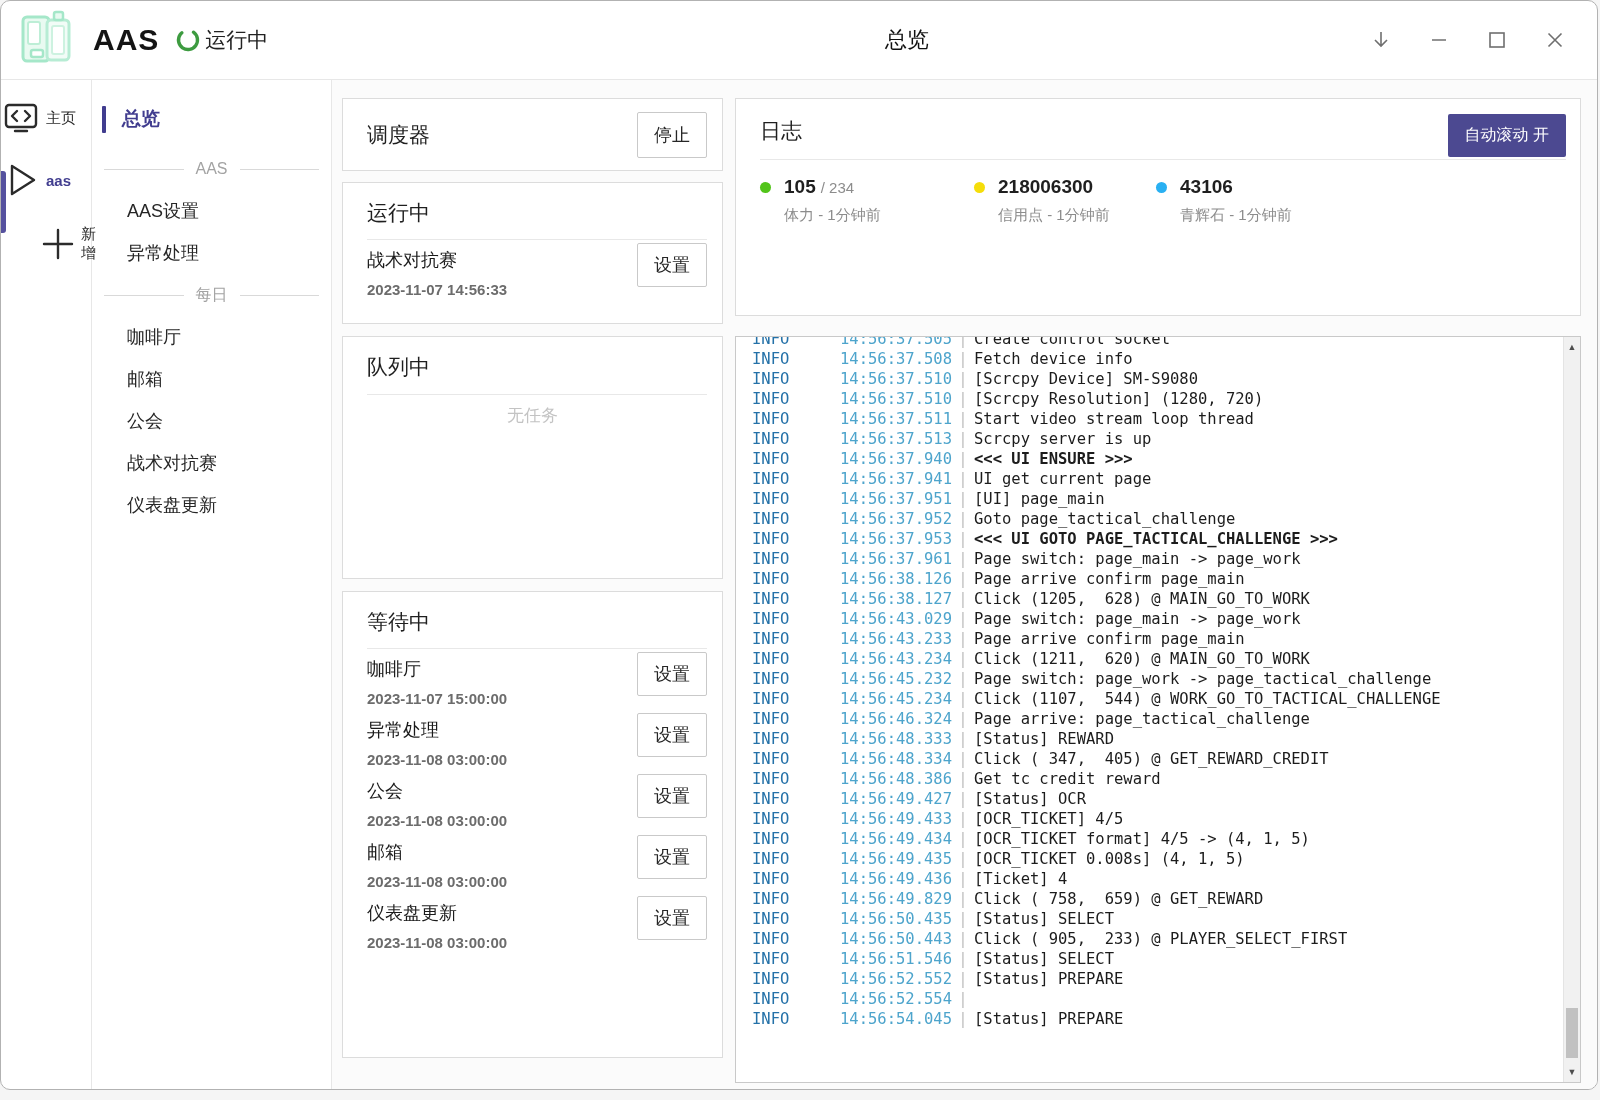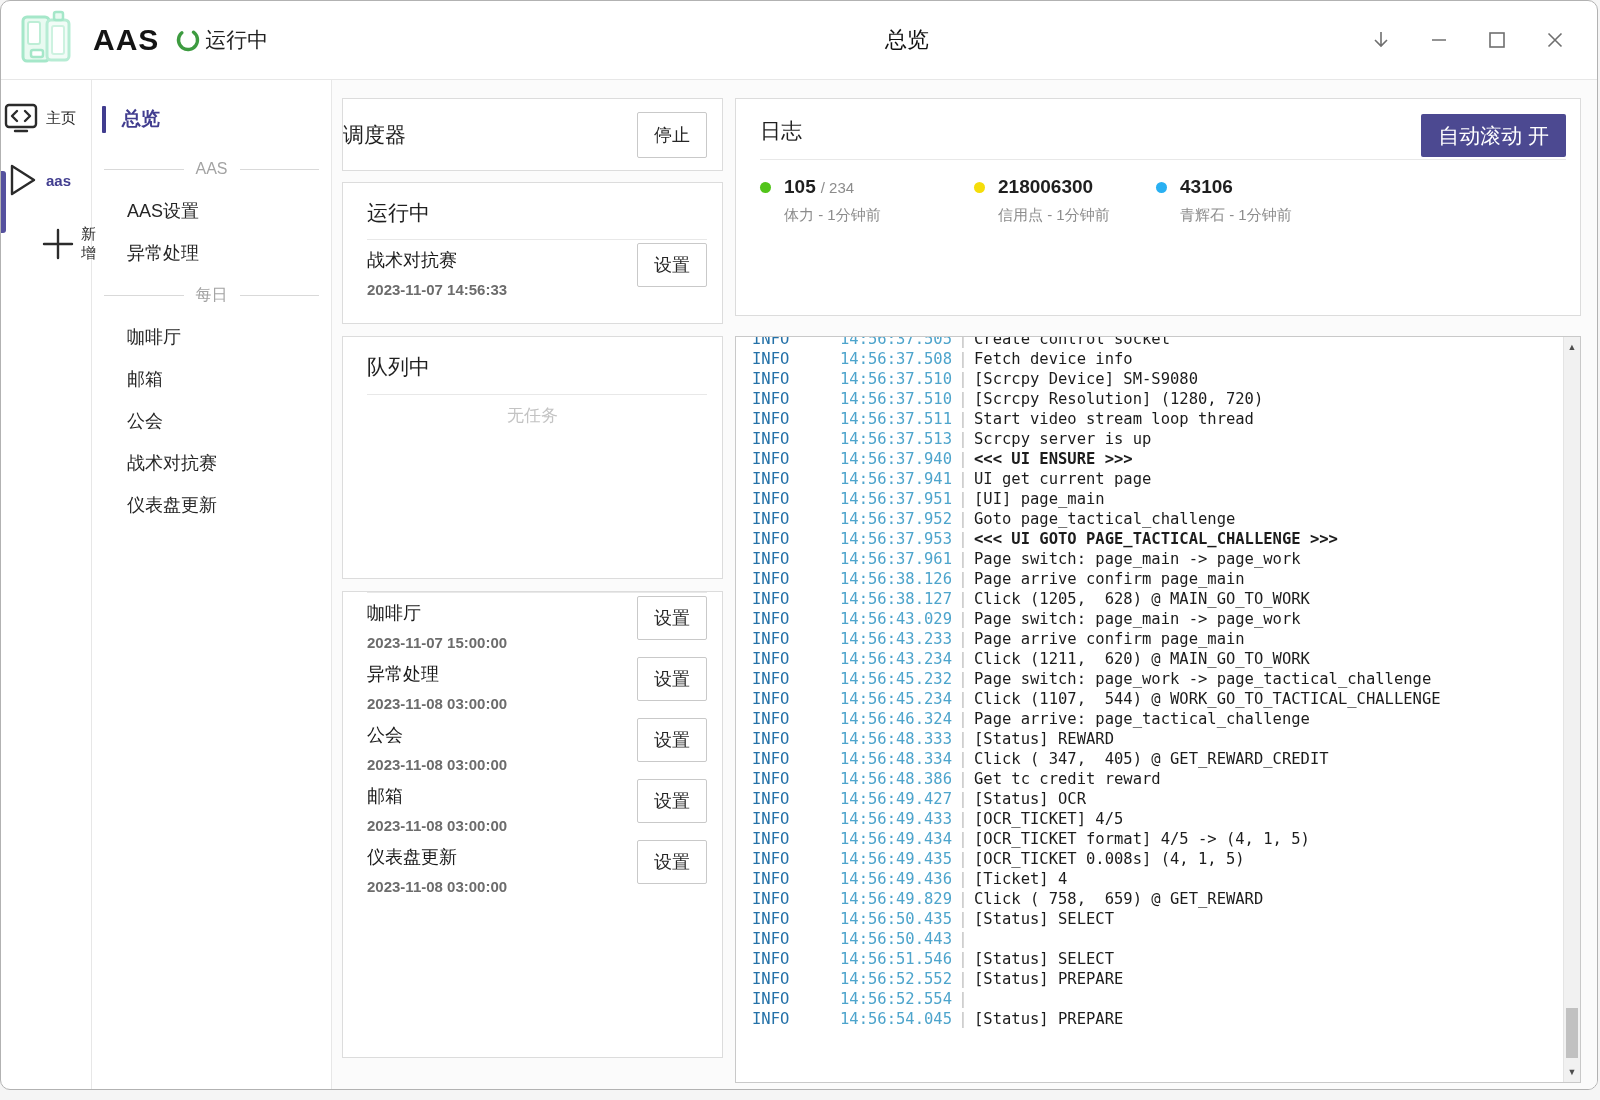--- a/index.html
+++ b/index.html
@@ -40,21 +40,21 @@
   .main{flex:1;position:relative;background:#fbfbfb;}
   .card{position:absolute;background:#fff;border:1px solid #dcdcdc;box-sizing:border-box;}
 
   .card-title{font-size:21px;color:#1f1f1f;}
   .divider{height:1px;background:#e8e8e8;margin:0 15px 0 24px;}
 
   .btn{background:#fff;border:1px solid #c9c9c9;border-radius:2px;font-size:18px;color:#262626;font-family:"Liberation Sans",sans-serif;display:flex;align-items:center;justify-content:center;cursor:default;}
 
   
   .card-scheduler{left:10px;top:18px;width:381px;height:73px;display:flex;align-items:center;}
-  .card-scheduler .card-title{}
+  .card-scheduler .card-title{margin-left:24px;}
   .btn-stop{position:absolute;right:15px;top:13px;width:70px;height:46px;text-align:center;}
 
   
   .card-running{left:10px;top:102px;width:381px;height:142px;}
   .card-running .card-title{margin:16px 0 12px 24px;}
   .task-row{position:relative;padding:8px 0 0 24px;}
   .task-name{font-size:18px;color:#1a1a1a;}
   .task-time{font-size:15px;font-weight:700;color:#6c6c6c;margin-top:9px;}
   .task-row .btn-set{position:absolute;right:15px;top:3px;width:70px;height:44px;}
 
@@ -65,21 +65,21 @@
 
   
   .card-waiting{left:10px;top:511px;width:381px;height:467px;}
   .card-waiting .card-title{margin:16px 0 12px 24px;}
   .wait-list .task-row{height:53px;}
 
   
   .card-log{left:403px;top:18px;width:846px;height:218px;}
   .card-log .card-title{margin:18px 0 14px 24px;}
   .card-log .divider{margin:0 14px 0 24px;}
-  .btn-autoscroll{position:absolute;right:14px;top:15px;height:43px;padding:0 17px;background:var(--accent-btn,#4c4991);color:#fff;border:none;border-radius:2px;font-size:21px;font-family:"Liberation Sans",sans-serif;cursor:default;}
+  .btn-autoscroll{position:absolute;right:14px;top:15px;height:43px;padding:0 17px;background:var(--accent-btn,#4c4991);color:#fff;border:none;border-radius:2px;font-size:16px;font-family:"Liberation Sans",sans-serif;cursor:default;}
   .stats{position:relative;height:70px;}
   .stat{position:absolute;top:16px;}
   .stat-top{display:flex;align-items:baseline;}
   .dot{width:11px;height:11px;border-radius:50%;align-self:center;margin-right:13px;flex:none;}
   .stat-value{font-size:19px;font-weight:700;color:#1f1f1f;}
   .stat-suffix{font-size:15px;color:#8c8c8c;margin-left:5px;}
   .stat-label{font-size:15px;color:#8c8c8c;margin:8px 0 0 24px;}
 
   
   .log-box{left:403px;top:256px;width:846px;height:747px;background:#fff;border:1px solid #c9c9c9;position:absolute;box-sizing:border-box;overflow:hidden;}
@@ -222,20 +222,21 @@
           </div>
         </section>
 
         <section class="card card-queue">
           <div class="card-title">队列中</div>
           <div class="divider"></div>
           <div class="queue-empty">无任务</div>
         </section>
 
         <section class="card card-waiting">
+          <div class="card-title">等待中</div>
           <div class="divider"></div>
           <div class="wait-list">
               <div class="task-row">
                 <div class="task-name">咖啡厅</div>
                 <div class="task-time">2023-11-07 15:00:00</div>
                 <button class="btn btn-set">设置</button>
               </div>
               <div class="task-row">
                 <div class="task-name">异常处理</div>
                 <div class="task-time">2023-11-08 03:00:00</div>
@@ -315,21 +316,21 @@
                 <div class="log-line"><span class="lv">INFO</span><span class="tm">14:56:48.333</span><span class="pipe">|</span><span class="msg">[Status] REWARD</span></div>
                 <div class="log-line"><span class="lv">INFO</span><span class="tm">14:56:48.334</span><span class="pipe">|</span><span class="msg">Click ( 347,  405) @ GET_REWARD_CREDIT</span></div>
                 <div class="log-line"><span class="lv">INFO</span><span class="tm">14:56:48.386</span><span class="pipe">|</span><span class="msg">Get tc credit reward</span></div>
                 <div class="log-line"><span class="lv">INFO</span><span class="tm">14:56:49.427</span><span class="pipe">|</span><span class="msg">[Status] OCR</span></div>
                 <div class="log-line"><span class="lv">INFO</span><span class="tm">14:56:49.433</span><span class="pipe">|</span><span class="msg">[OCR_TICKET] 4/5</span></div>
                 <div class="log-line"><span class="lv">INFO</span><span class="tm">14:56:49.434</span><span class="pipe">|</span><span class="msg">[OCR_TICKET format] 4/5 -&gt; (4, 1, 5)</span></div>
                 <div class="log-line"><span class="lv">INFO</span><span class="tm">14:56:49.435</span><span class="pipe">|</span><span class="msg">[OCR_TICKET 0.008s] (4, 1, 5)</span></div>
                 <div class="log-line"><span class="lv">INFO</span><span class="tm">14:56:49.436</span><span class="pipe">|</span><span class="msg">[Ticket] 4</span></div>
                 <div class="log-line"><span class="lv">INFO</span><span class="tm">14:56:49.829</span><span class="pipe">|</span><span class="msg">Click ( 758,  659) @ GET_REWARD</span></div>
                 <div class="log-line"><span class="lv">INFO</span><span class="tm">14:56:50.435</span><span class="pipe">|</span><span class="msg">[Status] SELECT</span></div>
-                <div class="log-line"><span class="lv">INFO</span><span class="tm">14:56:50.443</span><span class="pipe">|</span></div>
+                <div class="log-line"><span class="lv">INFO</span><span class="tm">14:56:50.443</span><span class="pipe">|</span><span class="msg">Click ( 905,  233) @ PLAYER_SELECT_FIRST</span></div>
                 <div class="log-line"><span class="lv">INFO</span><span class="tm">14:56:51.546</span><span class="pipe">|</span><span class="msg">[Status] SELECT</span></div>
                 <div class="log-line"><span class="lv">INFO</span><span class="tm">14:56:52.552</span><span class="pipe">|</span><span class="msg">[Status] PREPARE</span></div>
                 <div class="log-line"><span class="lv">INFO</span><span class="tm">14:56:52.554</span><span class="pipe">|</span></div>
                 <div class="log-line"><span class="lv">INFO</span><span class="tm">14:56:54.045</span><span class="pipe">|</span><span class="msg">[Status] PREPARE</span></div>
               </div>
           </div>
           <div class="vbar">
             <div class="vbar-up">▲</div>
             <div class="vbar-thumb"></div>
             <div class="vbar-down">▼</div>

